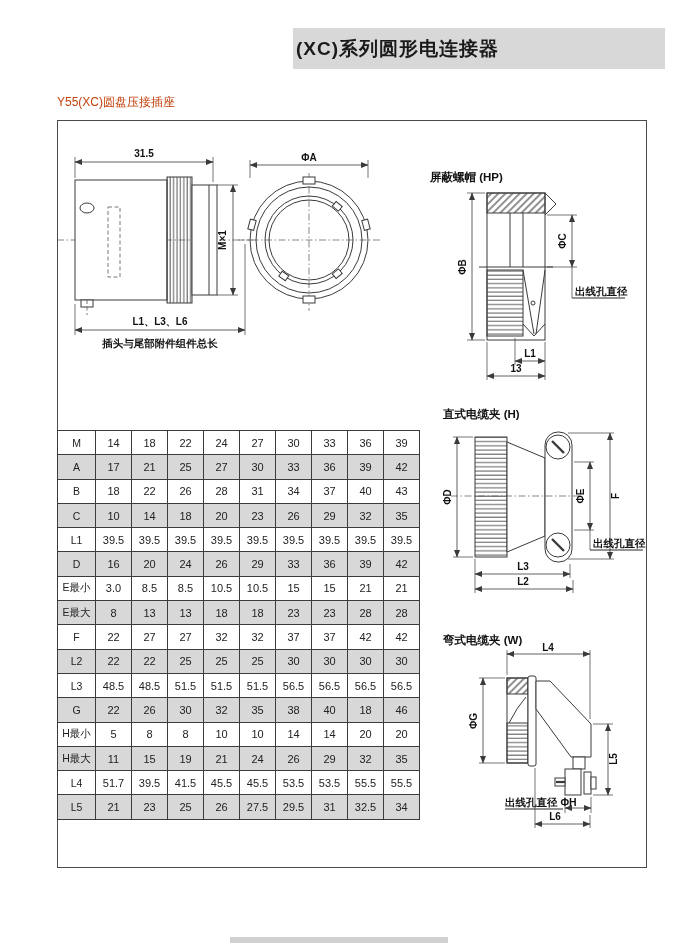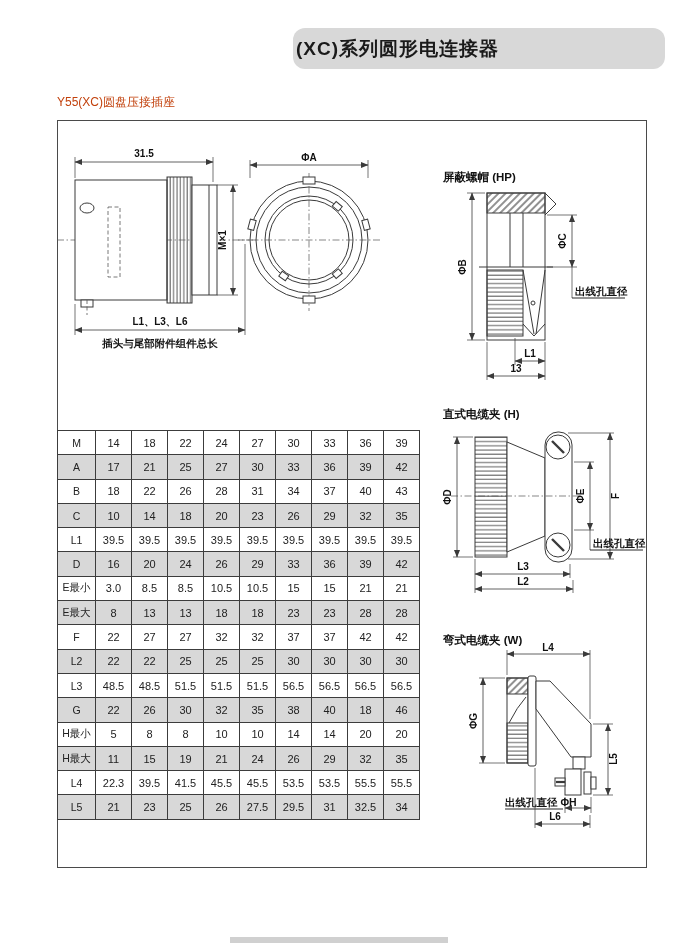--- a/index.html
+++ b/index.html
@@ -1,19 +1,19 @@
 <!DOCTYPE html>
 <html><head>
 <meta charset="utf-8">
 <style>
   html,body{margin:0;padding:0;background:#fff;}
   #page{position:relative;width:700px;height:943px;background:#ffffff;overflow:hidden;
         font-family:"Liberation Sans","DejaVu Sans",sans-serif;color:#111;}
   
-  #titleband{position:absolute;left:293px;top:28px;width:372px;height:41px;background:#d8d8d8;border-radius:12px;}
+  #titleband{position:absolute;left:293px;top:28px;width:372px;height:41px;background:#d8d8d8;}
   #titleband .t{font-size:19px;font-weight:bold;line-height:41px;padding-left:3px;letter-spacing:1px;color:#1a1a1a;}
   #subtitle{position:absolute;left:57px;top:94px;font-size:12px;color:#c2410c;}
   
   #frame{position:absolute;left:57px;top:120px;width:590px;height:748px;border:1px solid #4a4a4a;box-sizing:border-box;}
   
   .secttl{position:absolute;font-size:11.5px;font-weight:bold;color:#111;}
   
   #spec{position:absolute;left:57px;top:430px;border-collapse:collapse;table-layout:fixed;}
   #spec td{border:1px solid #3c3c3c;text-align:center;vertical-align:middle;
            font-size:11px;height:23.3px;padding:0;color:#222;background:#fff;}
@@ -112,21 +112,21 @@
       <rect class="ol" x="61" y="29" width="12" height="7"></rect>
       <rect class="ol" x="61" y="148" width="12" height="7"></rect>
       <rect class="ol" x="62" y="30" width="10" height="6" transform="rotate(-75 67 92)"></rect>
       <rect class="ol" x="62" y="30" width="10" height="6" transform="rotate(75 67 92)"></rect>
       <rect class="ol" x="63" y="45" width="8" height="6" transform="rotate(40 67 92)"></rect>
       <rect class="ol" x="63" y="45" width="8" height="6" transform="rotate(140 67 92)"></rect>
       <rect class="ol" x="63" y="45" width="8" height="6" transform="rotate(215 67 92)"></rect>
     </g>
   </svg>
 
-  <div class="secttl" style="left:443px;top:170px">屏蔽螺帽 (HP)</div>
+  <div class="secttl" style="left:430px;top:170px">屏蔽螺帽 (HP)</div>
 
   <svg style="left:455px;top:186px" width="200" height="200" viewBox="0 0 200 200">
     <rect class="ol" x="32" y="7" width="58" height="147"></rect>
     <rect x="32" y="7" width="58" height="20" fill="url(#phatch)" stroke="#3a3a3a" stroke-width="1"></rect>
     <polyline class="nf" points="90,7 101,18 90,29"></polyline>
     <line class="nf" x1="55" y1="27" x2="55" y2="81"></line>
     <line class="nf" x1="68" y1="27" x2="68" y2="81"></line>
     <line class="nf" x1="24" y1="81" x2="98" y2="81"></line>
     <rect x="32" y="84" width="36" height="66" fill="url(#ph)" stroke="#3a3a3a" stroke-width="1"></rect>
     <line class="nf" x1="68" y1="84" x2="79" y2="148"></line>
@@ -408,21 +408,21 @@
           <td class="val">19</td>
           <td class="val">21</td>
           <td class="val">24</td>
           <td class="val">26</td>
           <td class="val">29</td>
           <td class="val">32</td>
           <td class="val">35</td>
         </tr>
         <tr>
           <td class="rowhead">L4</td>
-          <td class="val">22.3</td>
+          <td class="val">51.7</td>
           <td class="val">39.5</td>
           <td class="val">41.5</td>
           <td class="val">45.5</td>
           <td class="val">45.5</td>
           <td class="val">53.5</td>
           <td class="val">53.5</td>
           <td class="val">55.5</td>
           <td class="val">55.5</td>
         </tr>
         <tr class="shaded">

